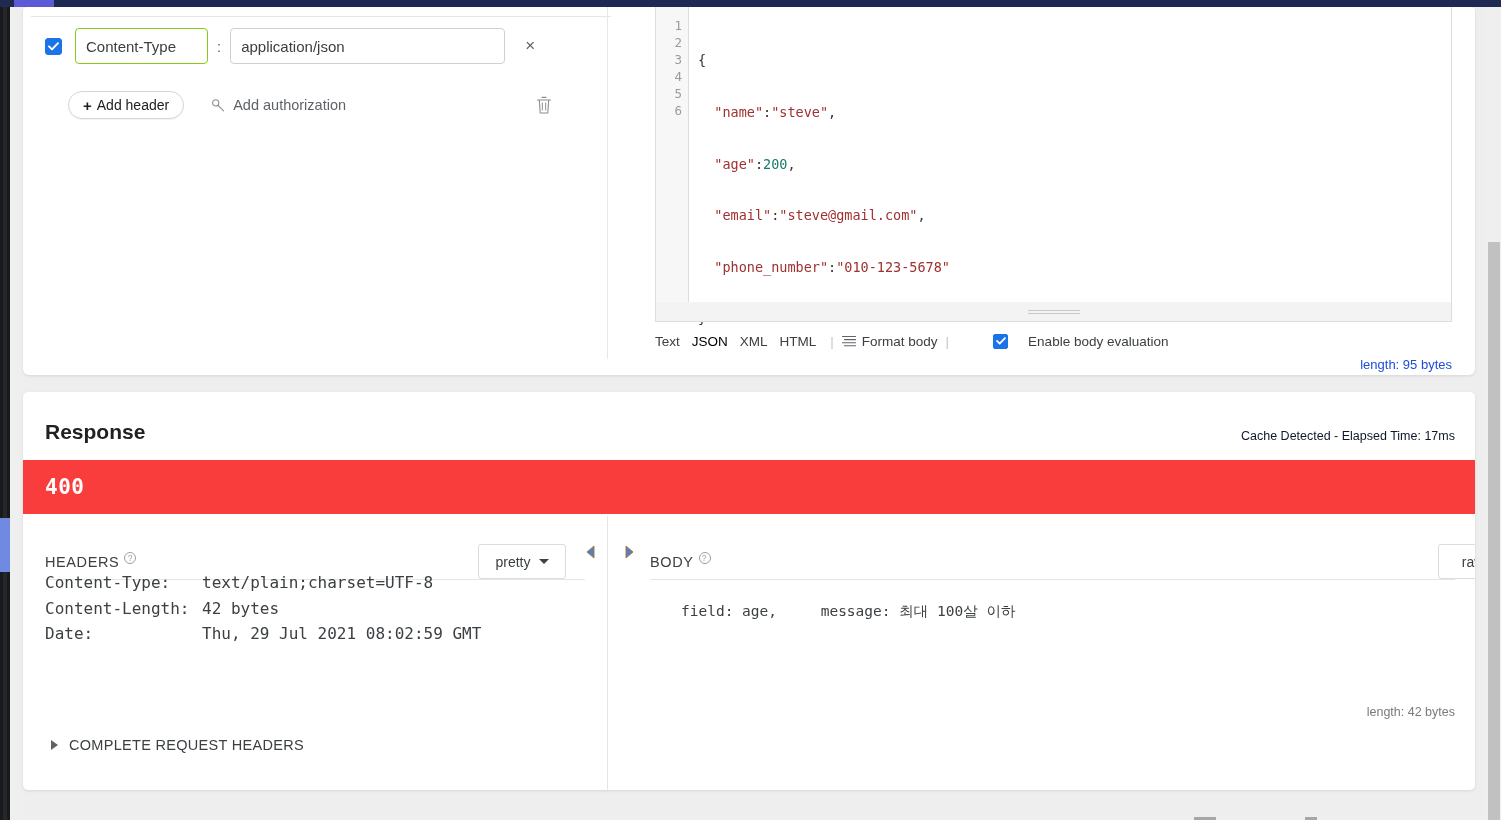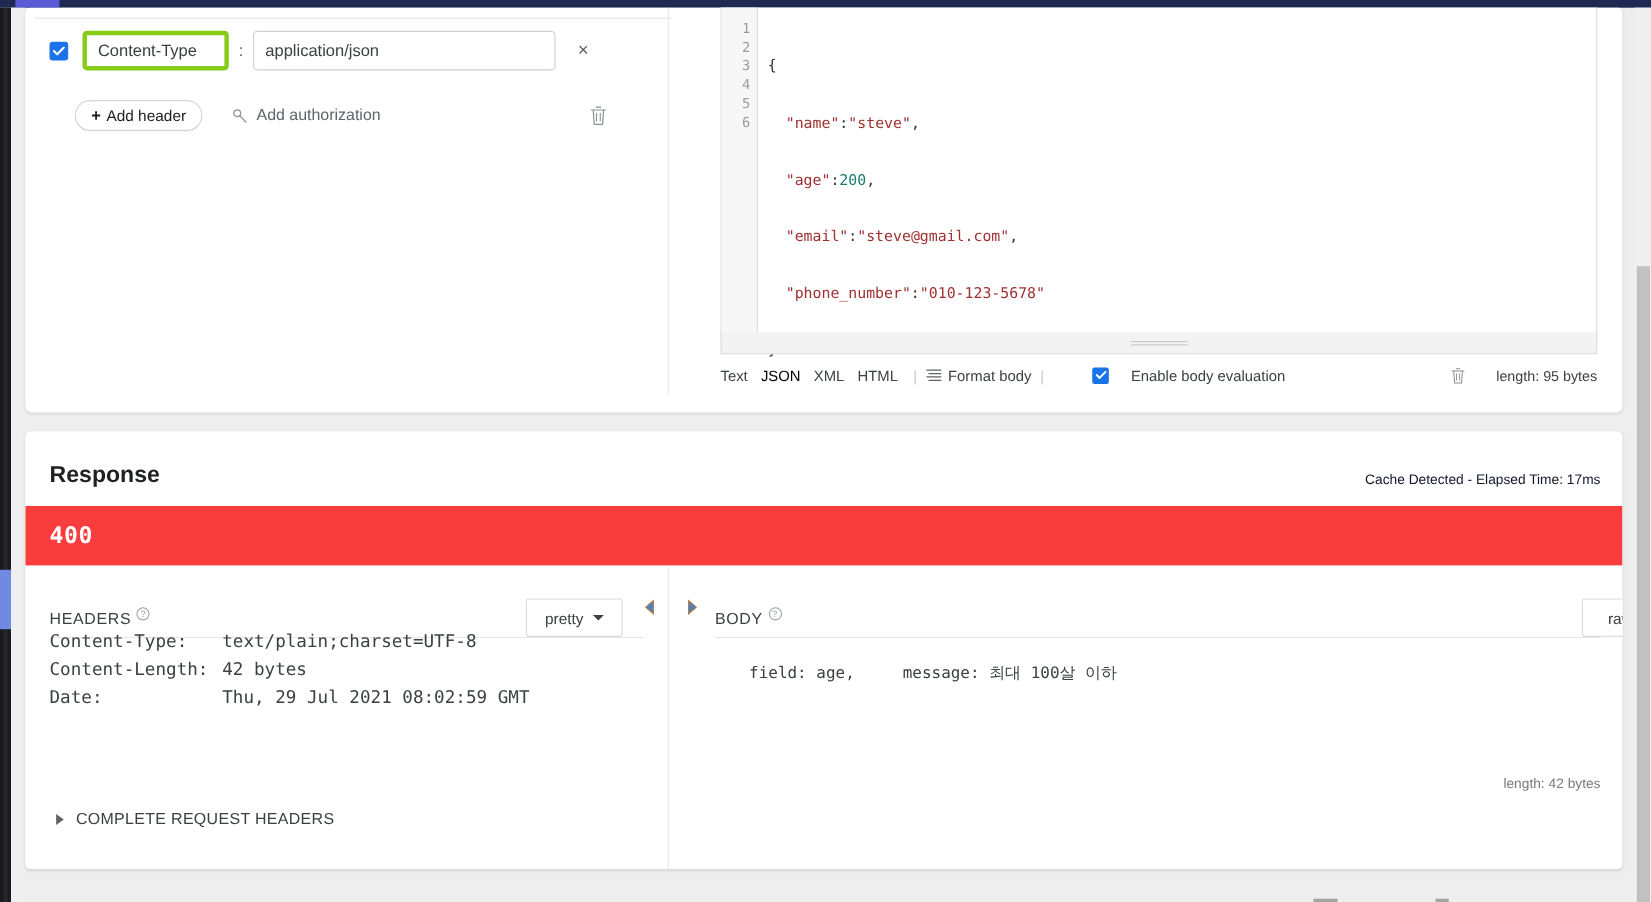--- a/index.html
+++ b/index.html
@@ -70,21 +70,21 @@
   .chk {
     width: 17px; height: 17px; border-radius: 3px;
     background: #1a73e8; border: 1px solid #1a73e8;
     display: inline-flex; align-items: center; justify-content: center;
     cursor: pointer; flex: 0 0 auto;
   }
   .chk svg { display:block; }
   .hdr-key {
     margin-left: 13px;
     width: 133px; height: 36px;
-    border: 4px solid #84cc16; border-radius: 4px;
+    border: 1px solid #84cc16; border-radius: 4px;
     background: #fff; color: #3c4043; font-size: 15px;
     padding: 0 10px; outline: none;
     font-family: "Liberation Sans", sans-serif;
   }
   .colon { margin: 0 9px; color: #5f6368; font-size: 15px; }
   .hdr-val {
     width: 275px; height: 36px;
     border: 1px solid #cfcfcf; border-radius: 4px;
     background: #fff; color: #3c4043; font-size: 15px;
     padding: 0 10px; outline: none;
@@ -177,21 +177,21 @@
   .chk-small {
     width: 15px; height: 15px; border-radius: 2px;
     background: #1a73e8; border:1px solid #1a73e8;
     display:inline-flex; align-items:center; justify-content:center;
     cursor:pointer;
   }
   .eval-wrap { display:inline-flex; align-items:center; gap:20px; cursor:pointer;padding-left:36px; }
   .ed-right {
     position:absolute; right: 0; top:0; height:22px;
     display:flex; align-items:center; gap:27px;
-    color:#404040; font-size:13px;
+    color:#1d4ed8; font-size:13px;flex-direction:column;
   }
 
   
   .response-card {
     position: absolute; top: 392px; left: 23px; width: 1452px; height: 398px;
     background: #ffffff; border-radius: 5px;
     box-shadow: 0 1px 3px rgba(0,0,0,0.10);
     overflow: hidden;
   }
   .resp-title {

